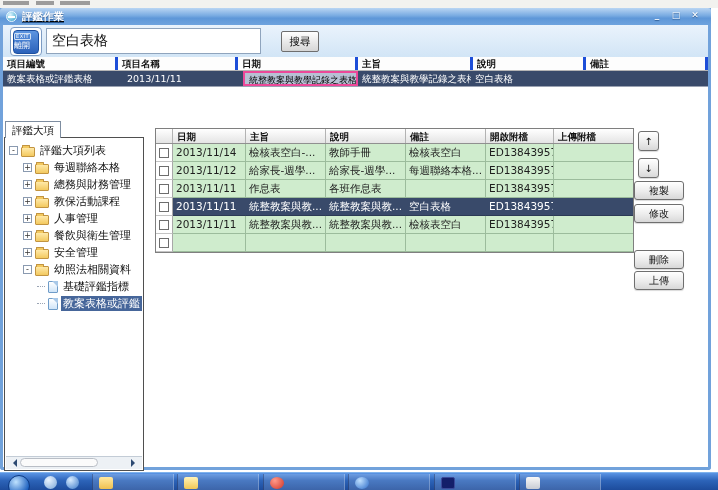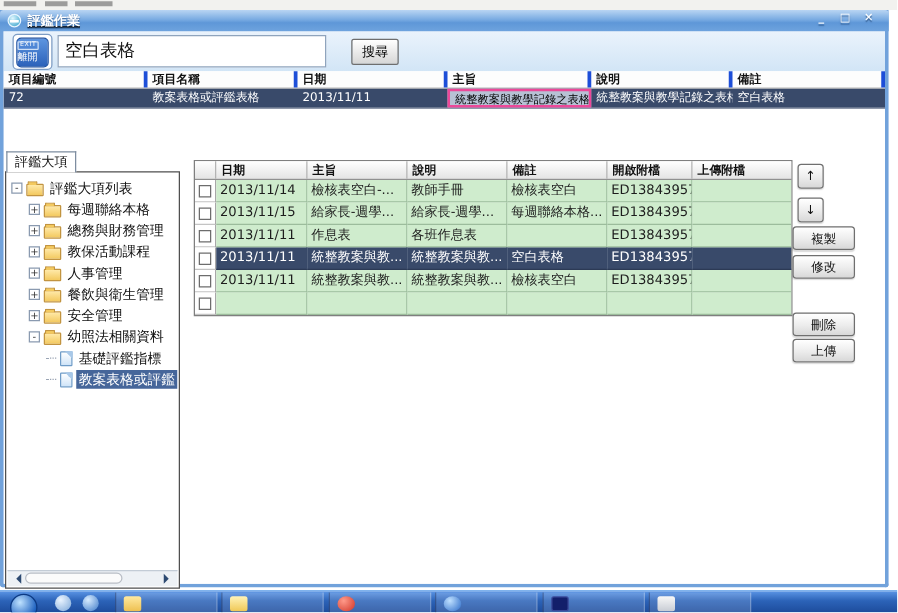--- a/index.html
+++ b/index.html
@@ -164,21 +164,20 @@
   <div class="top-table">
     <div class="tt-header">
       <div class="tc w0">項目編號</div>
       <div class="tc w1">項目名稱</div>
       <div class="tc w2">日期</div>
       <div class="tc w3">主旨</div>
       <div class="tc w4">說明</div>
       <div class="tc w5">備註</div>
     </div>
     <div class="tt-row">
-      <div class="tc w0">72</div>
       <div class="tc w1">教案表格或評鑑表格</div>
       <div class="tc w2">2013/11/11</div>
       <div class="tc w3 edit">統整教案與教學記錄之表格</div>
       <div class="tc w4">統整教案與教學記錄之表格-...</div>
       <div class="tc w5">空白表格</div>
     </div>
   </div>
 
   <div class="tree-tab">評鑑大項</div>
   <div class="tree-panel">
@@ -270,21 +269,21 @@
     <div class="dc c2 cell">檢核表空白-...</div>
     <div class="dc c3 cell">教師手冊</div>
     <div class="dc c4 cell">檢核表空白</div>
     <div class="dc c5 cell">ED13843957...</div>
     <div class="dc c6 cell" style="border-right:none"></div>
   </div>
         <div class="dt-row">
     <div class="dc c0 cbx-cell">
             <span class="cbx"></span>
           </div>
-    <div class="dc c1 cell">2013/11/15</div>
+    <div class="dc c1 cell">2013/11/12</div>
     <div class="dc c2 cell">給家長-週學...</div>
     <div class="dc c3 cell">給家長-週學...</div>
     <div class="dc c4 cell">每週聯絡本格...</div>
     <div class="dc c5 cell">ED13843957...</div>
     <div class="dc c6 cell" style="border-right:none"></div>
   </div>
         <div class="dt-row">
     <div class="dc c0 cbx-cell">
             <span class="cbx"></span>
           </div>

